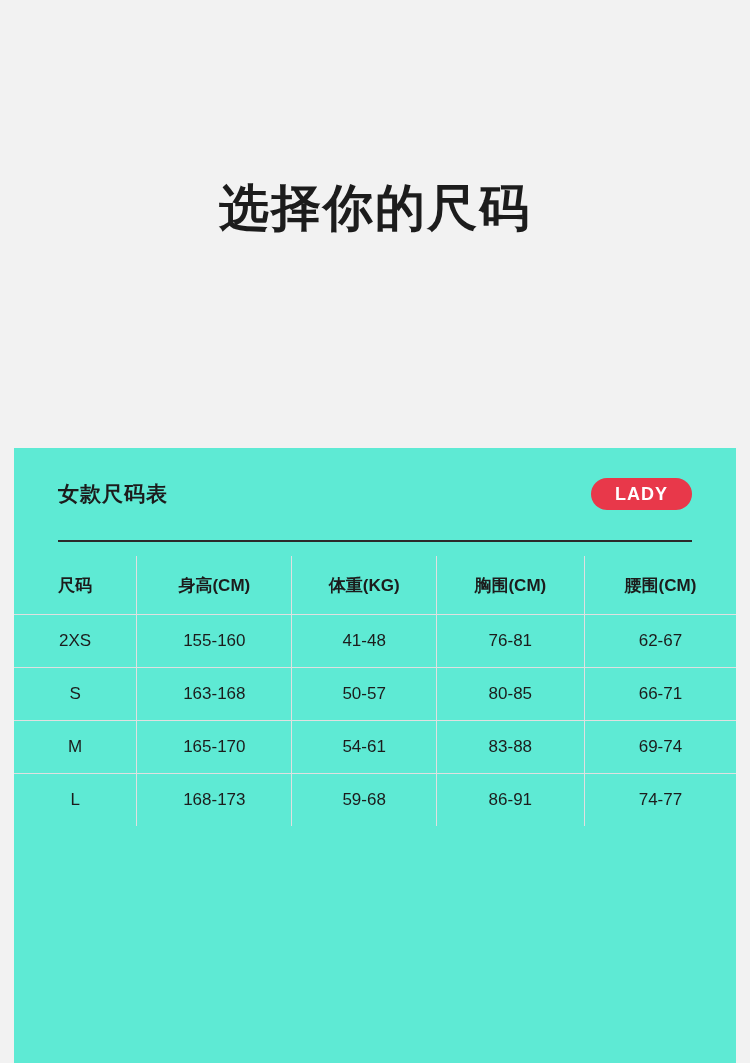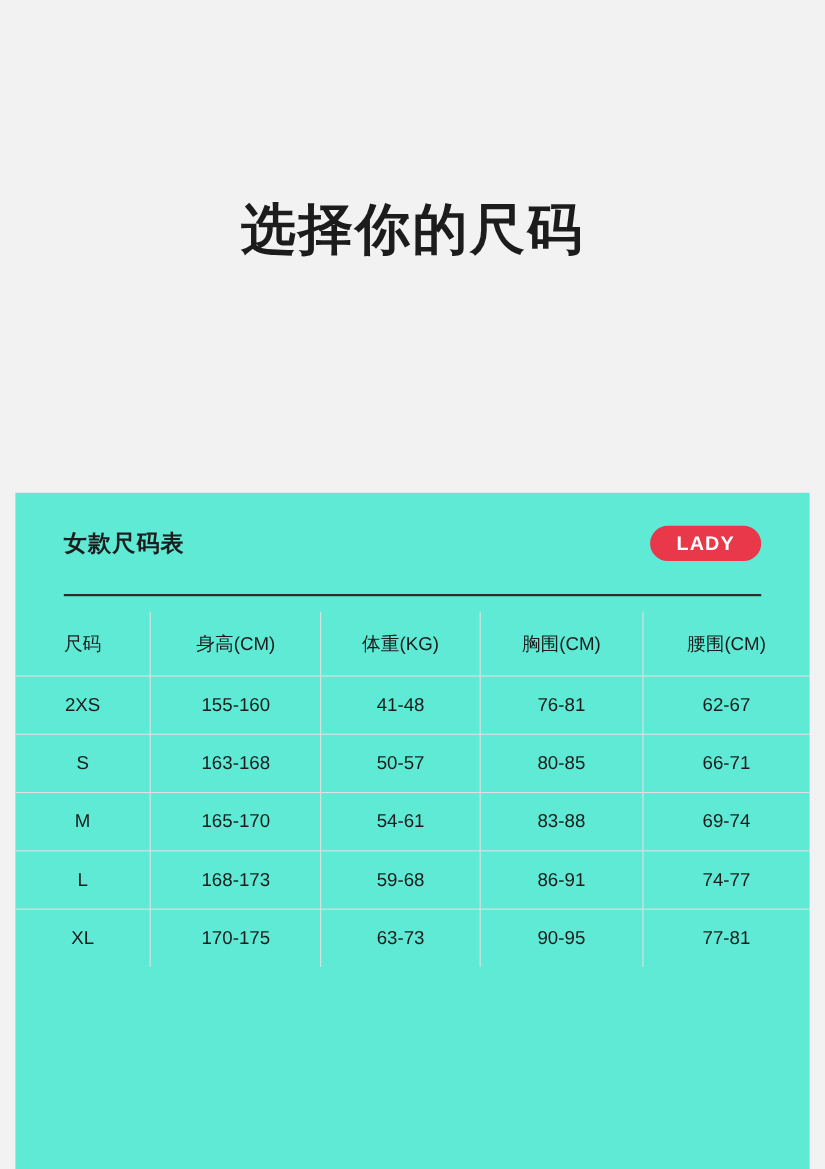--- a/index.html
+++ b/index.html
@@ -91,21 +91,21 @@
   table.size-table td {
     text-align: center;
     font-size: 17px;
     color: #1c1c1c;
     font-weight: normal;
     height: 50px;
     border-bottom: 1px solid #e0e0e0;
     border-right: 1px solid #e0e0e0;
   }
   table.size-table th {
-    font-weight: normal;
+    font-weight: bold;
     padding-top: 4px;
     padding-bottom: 4px;
   }
   table.size-table th:last-child,
   table.size-table td:last-child {
     border-right: none;
   }
   table.size-table tr:last-child td {
     border-bottom: none;
   }
@@ -174,25 +174,18 @@
             <td>83-88</td>
             <td>69-74</td>
           </tr>
           <tr>
             <td>L</td>
             <td>168-173</td>
             <td>59-68</td>
             <td>86-91</td>
             <td>74-77</td>
           </tr>
-          <tr>
-            <td>XL</td>
-            <td>170-175</td>
-            <td>63-73</td>
-            <td>90-95</td>
-            <td>77-81</td>
-          </tr>
         </tbody>
       </table>
     </div>
   </div>
 
 </div>
 
 </body></html>

